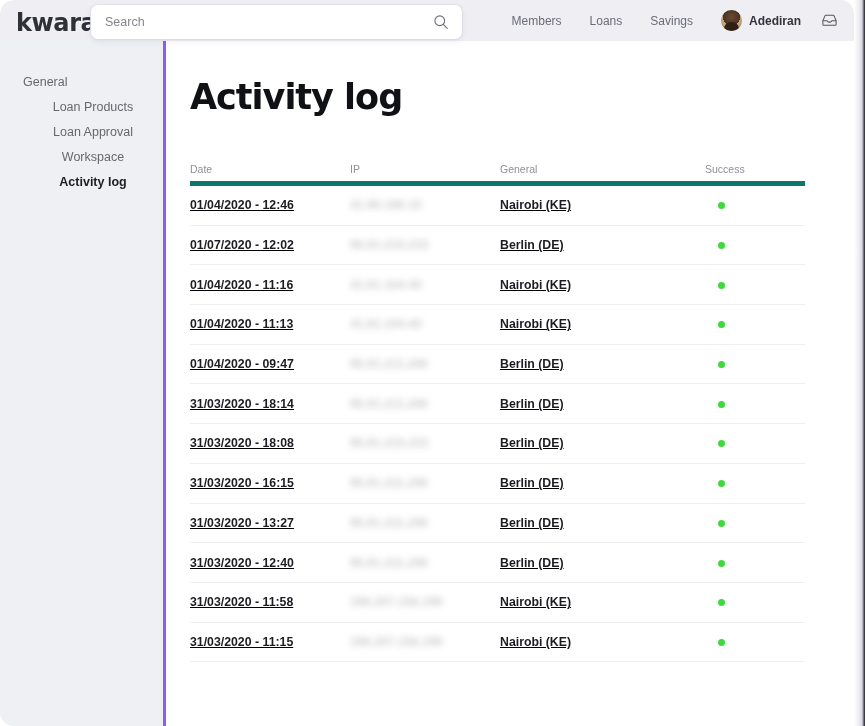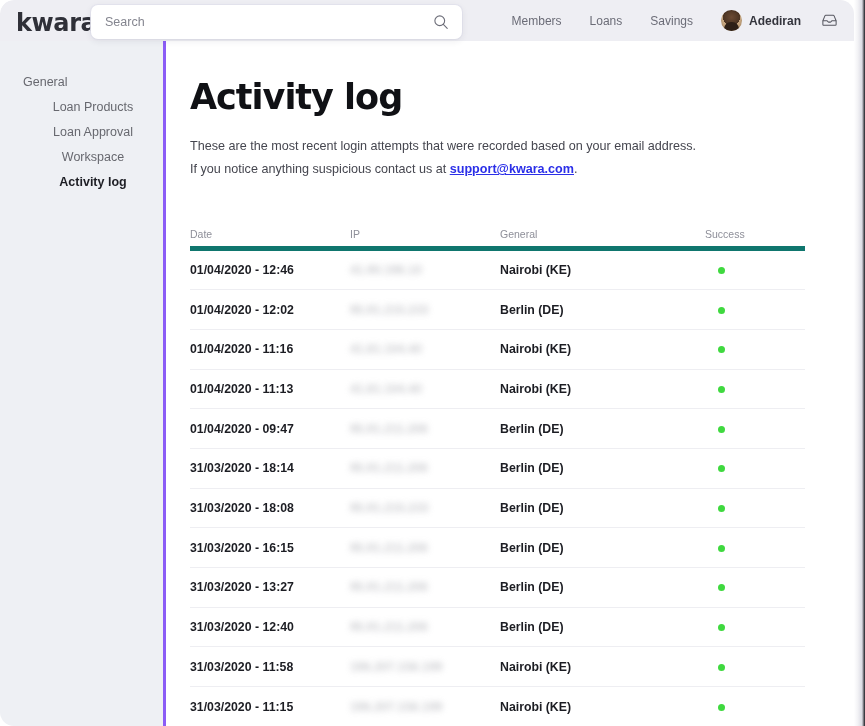--- a/index.html
+++ b/index.html
@@ -212,20 +212,21 @@
     border-bottom: 5px solid #0f766e;
   }
   .t-head .c {
     font-size: 10.5px;
     color: #8e8f99;
     font-weight: 400;
   }
   .t-body-row {
     height: 39.7px;
     border-bottom: 1px solid #eeeef2;
+    text-decoration: underline;
   }
   .t-body-row .c {
     font-size: 12.3px;
     color: #1c1d23;
     font-weight: 700;
   }
   .c-date     { width: 160px; flex: none; }
   .c-ip       { width: 150px; flex: none; }
   .c-location { width: 205px; flex: none; }
   .c-success  { width: 100px; flex: none; }
@@ -292,43 +293,39 @@
       <div class="sidebar-item">Loan Approval</div>
       <div class="sidebar-item">Workspace</div>
       <div class="sidebar-item active">Activity log</div>
     </div>
   </div>
 
   <div class="content">
 
     <h1 class="page-title">Activity log</h1>
 
-    <div class="description">
-      <span>These are the most recent login attempts that were recorded based on your email address.</span><br>
-      <span>If you notice anything suspicious contact us at </span><a class="support-link" href="#">support@kwara.com</a><span>.</span>
-    </div>
 
     <div class="table">
 
       <div class="t-row t-head">
         <div class="c c-date">Date</div>
         <div class="c c-ip">IP</div>
         <div class="c c-location">General</div>
         <div class="c c-success">Success</div>
       </div>
 
       <div id="table-body">
           <div class="t-row t-body-row">
             <div class="c c-date">01/04/2020 - 12:46</div>
             <div class="c c-ip"><span class="ip-redacted">41.90.196.10</span></div>
             <div class="c c-location">Nairobi (KE)</div>
             <div class="c c-success"><span class="dot" style="background: rgb(63, 217, 63);"></span></div>
           </div>
           <div class="t-row t-body-row">
-            <div class="c c-date">01/04/2020 - 12:02</div>
+            <div class="c c-date">01/07/2020 - 12:02</div>
             <div class="c c-ip"><span class="ip-redacted">95.91.215.233</span></div>
             <div class="c c-location">Berlin (DE)</div>
             <div class="c c-success"><span class="dot" style="background: rgb(63, 217, 63);"></span></div>
           </div>
           <div class="t-row t-body-row">
             <div class="c c-date">01/04/2020 - 11:16</div>
             <div class="c c-ip"><span class="ip-redacted">41.81.104.40</span></div>
             <div class="c c-location">Nairobi (KE)</div>
             <div class="c c-success"><span class="dot" style="background: rgb(63, 217, 63);"></span></div>
           </div>

